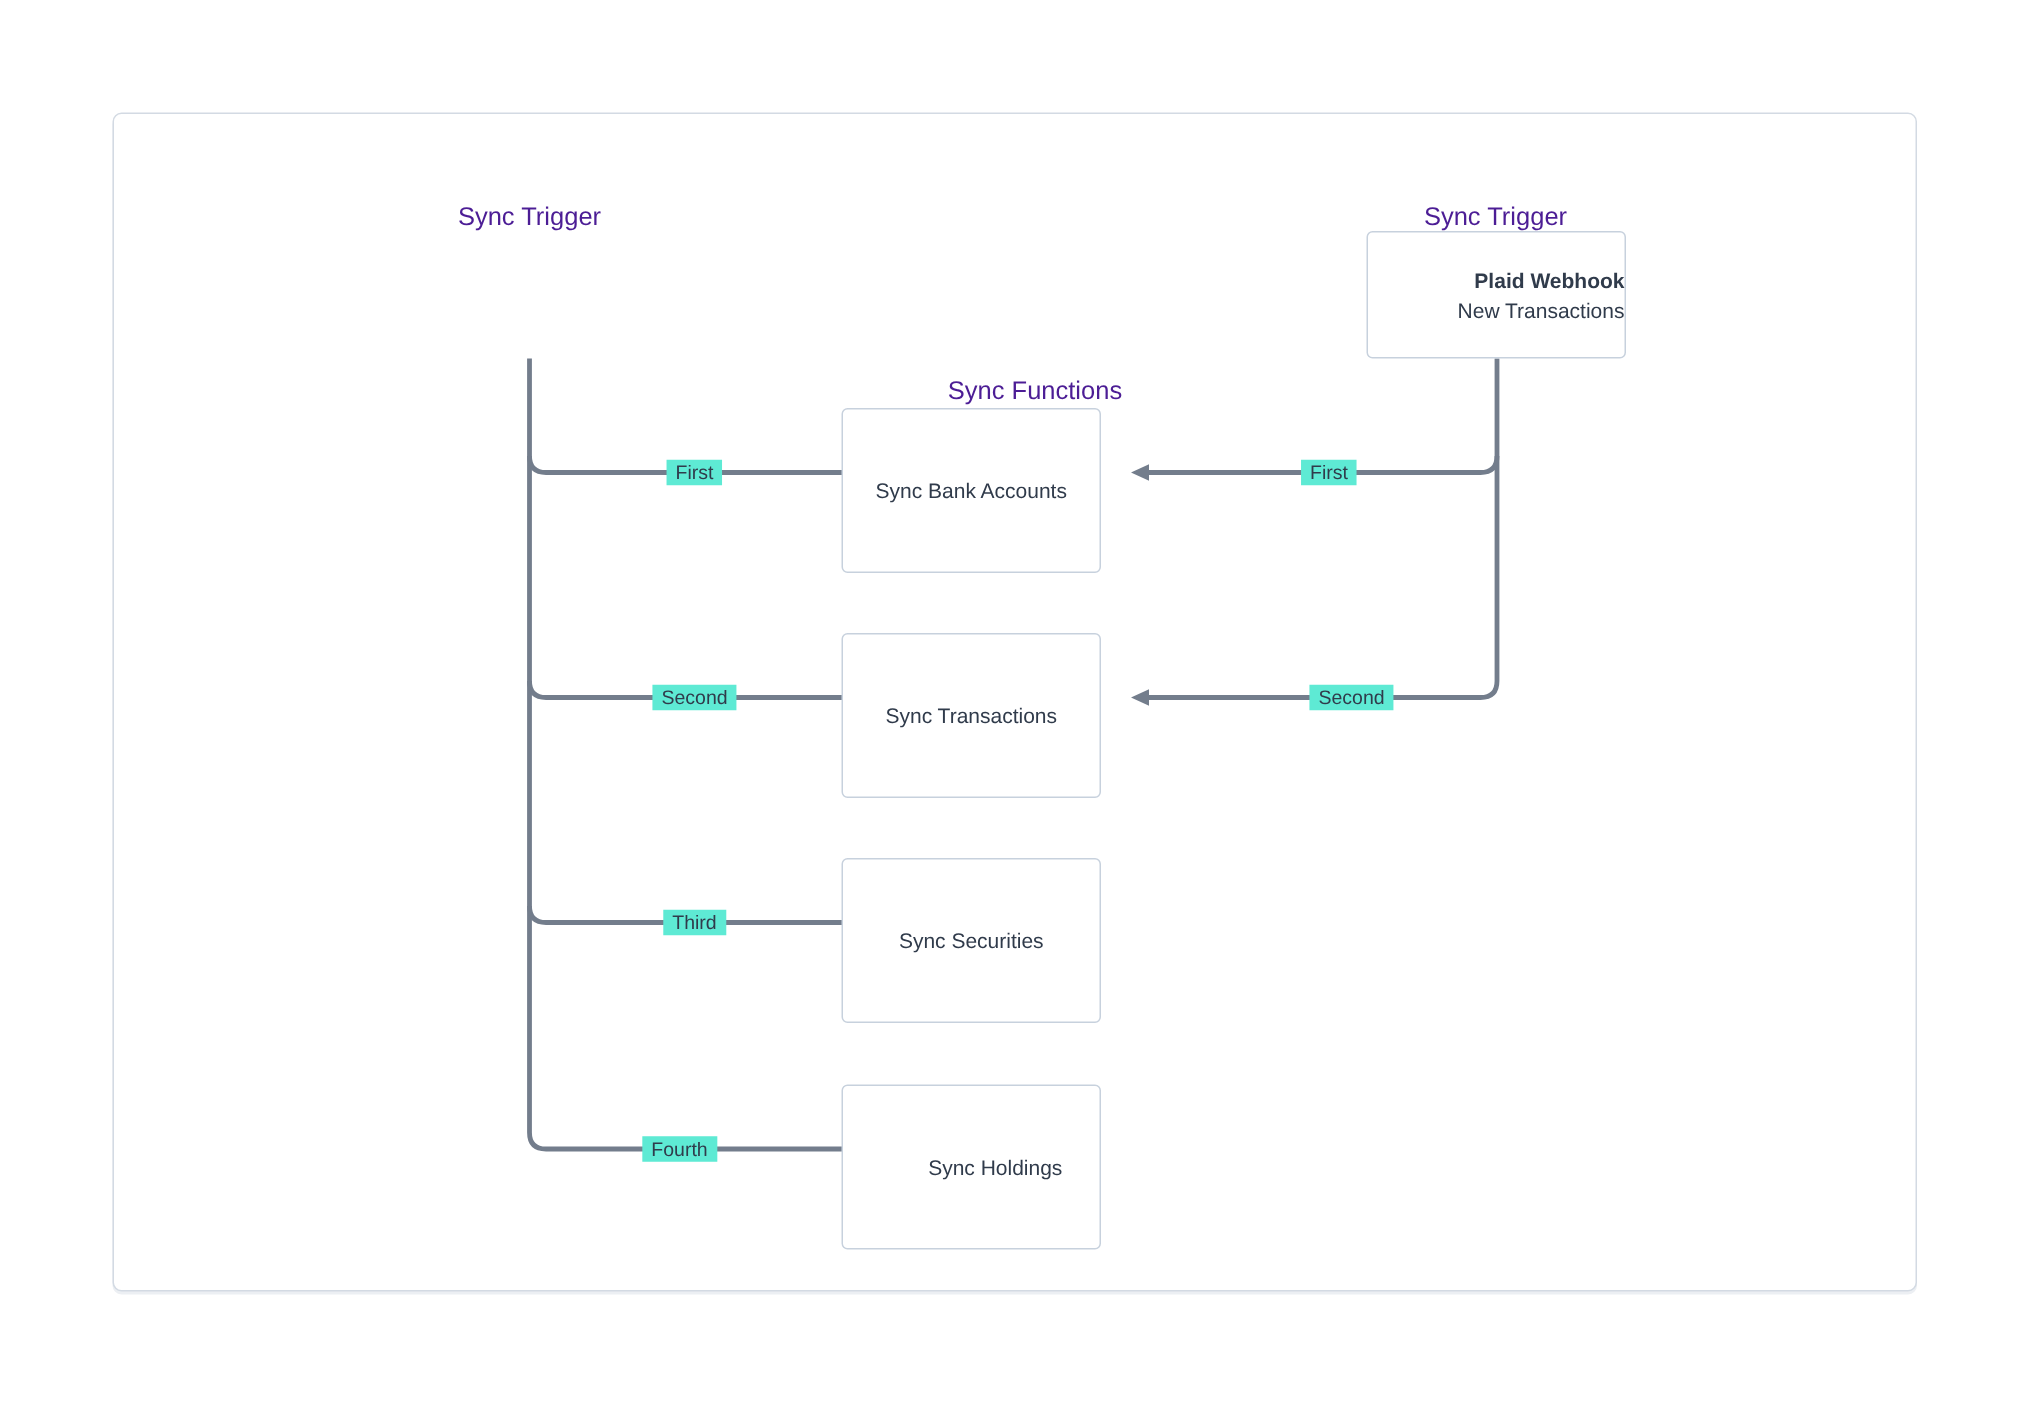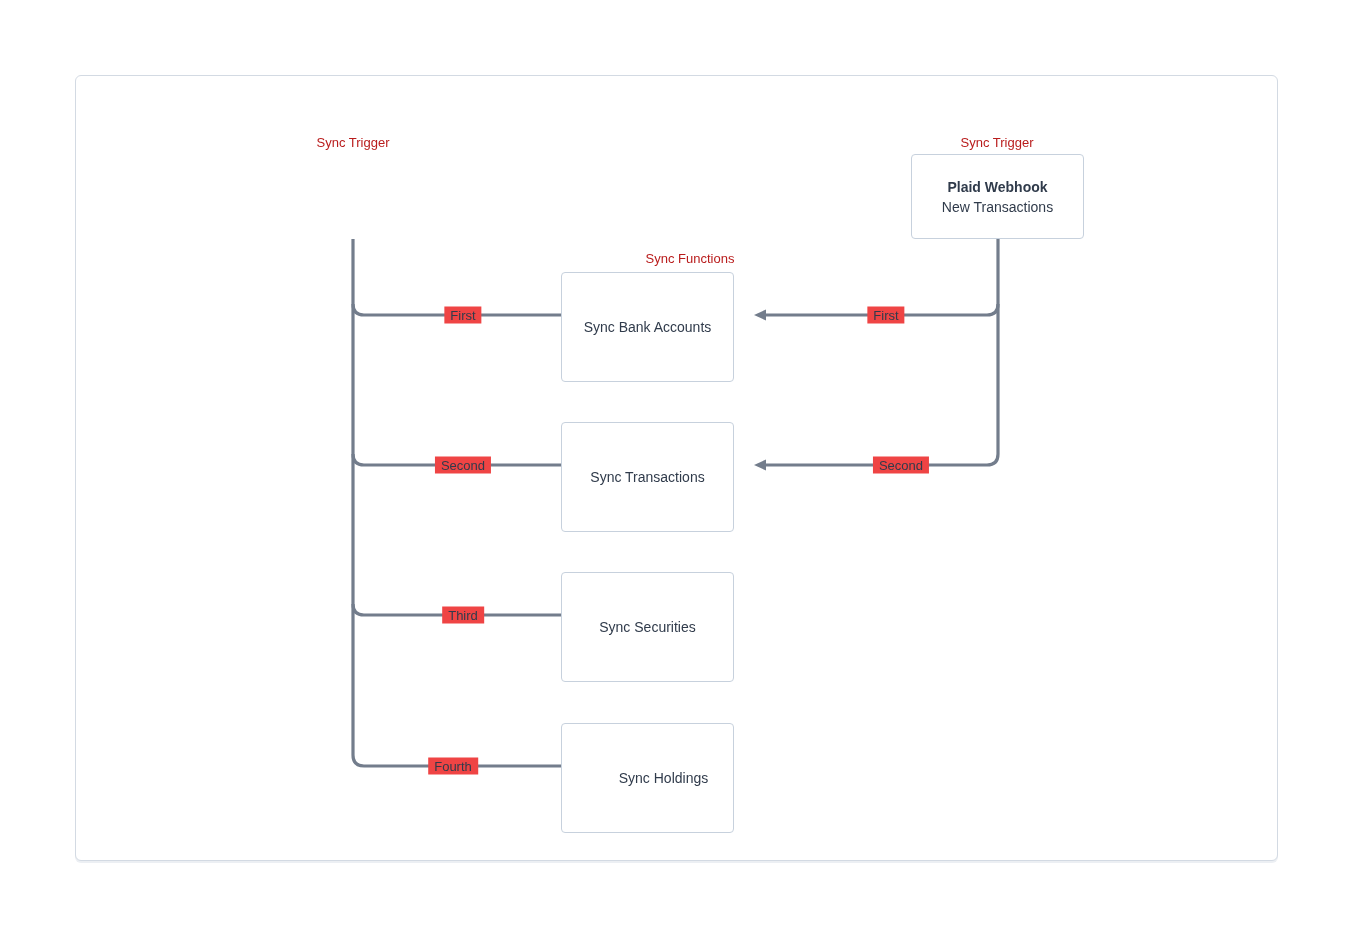--- a/index.html
+++ b/index.html
@@ -54,37 +54,37 @@
     align-items: center;
     justify-content: center;
     text-align: center;
     color: #303b4b;
     font-size: 14px;
     line-height: 20px;
   }
   .node .node-title { font-weight: 700; }
   .node .node-sub   { font-weight: 400; }
   .trigger-manual   { left: 267px; top: 154px; width: 173px; height: 85px; }
-  .trigger-webhook  { left: 911px; top: 154px; width: 173px; height: 85px; }
+  .trigger-webhook  { left: 911px; top: 154px; width: 173px; height: 85px; align-items: flex-end; }
   .fn-box           { left: 561px; width: 173px; height: 110px; font-weight: 400; }
   .fn-1 { top: 272px; }
   .fn-2 { top: 422px; }
   .fn-3 { top: 572px; }
   .fn-4 { top: 723px; padding-left: 32px; }
   .col-label {
     position: absolute;
     transform: translateX(-50%);
-    font-size: 13px;
-    color: #b91c1c;
+    font-size: 17px;
+    color: #4c1d95;
     white-space: nowrap;
   }
   .edge-label {
     position: absolute;
     transform: translate(-50%, -50%);
-    background: #ef4444;
+    background: #5eead4;
     padding: 1px 6px;
     font-size: 13px;
     color: #303b4b;
     white-space: nowrap;
   }
 </style>
 </head>
 <body>
 
 <div class="page">

